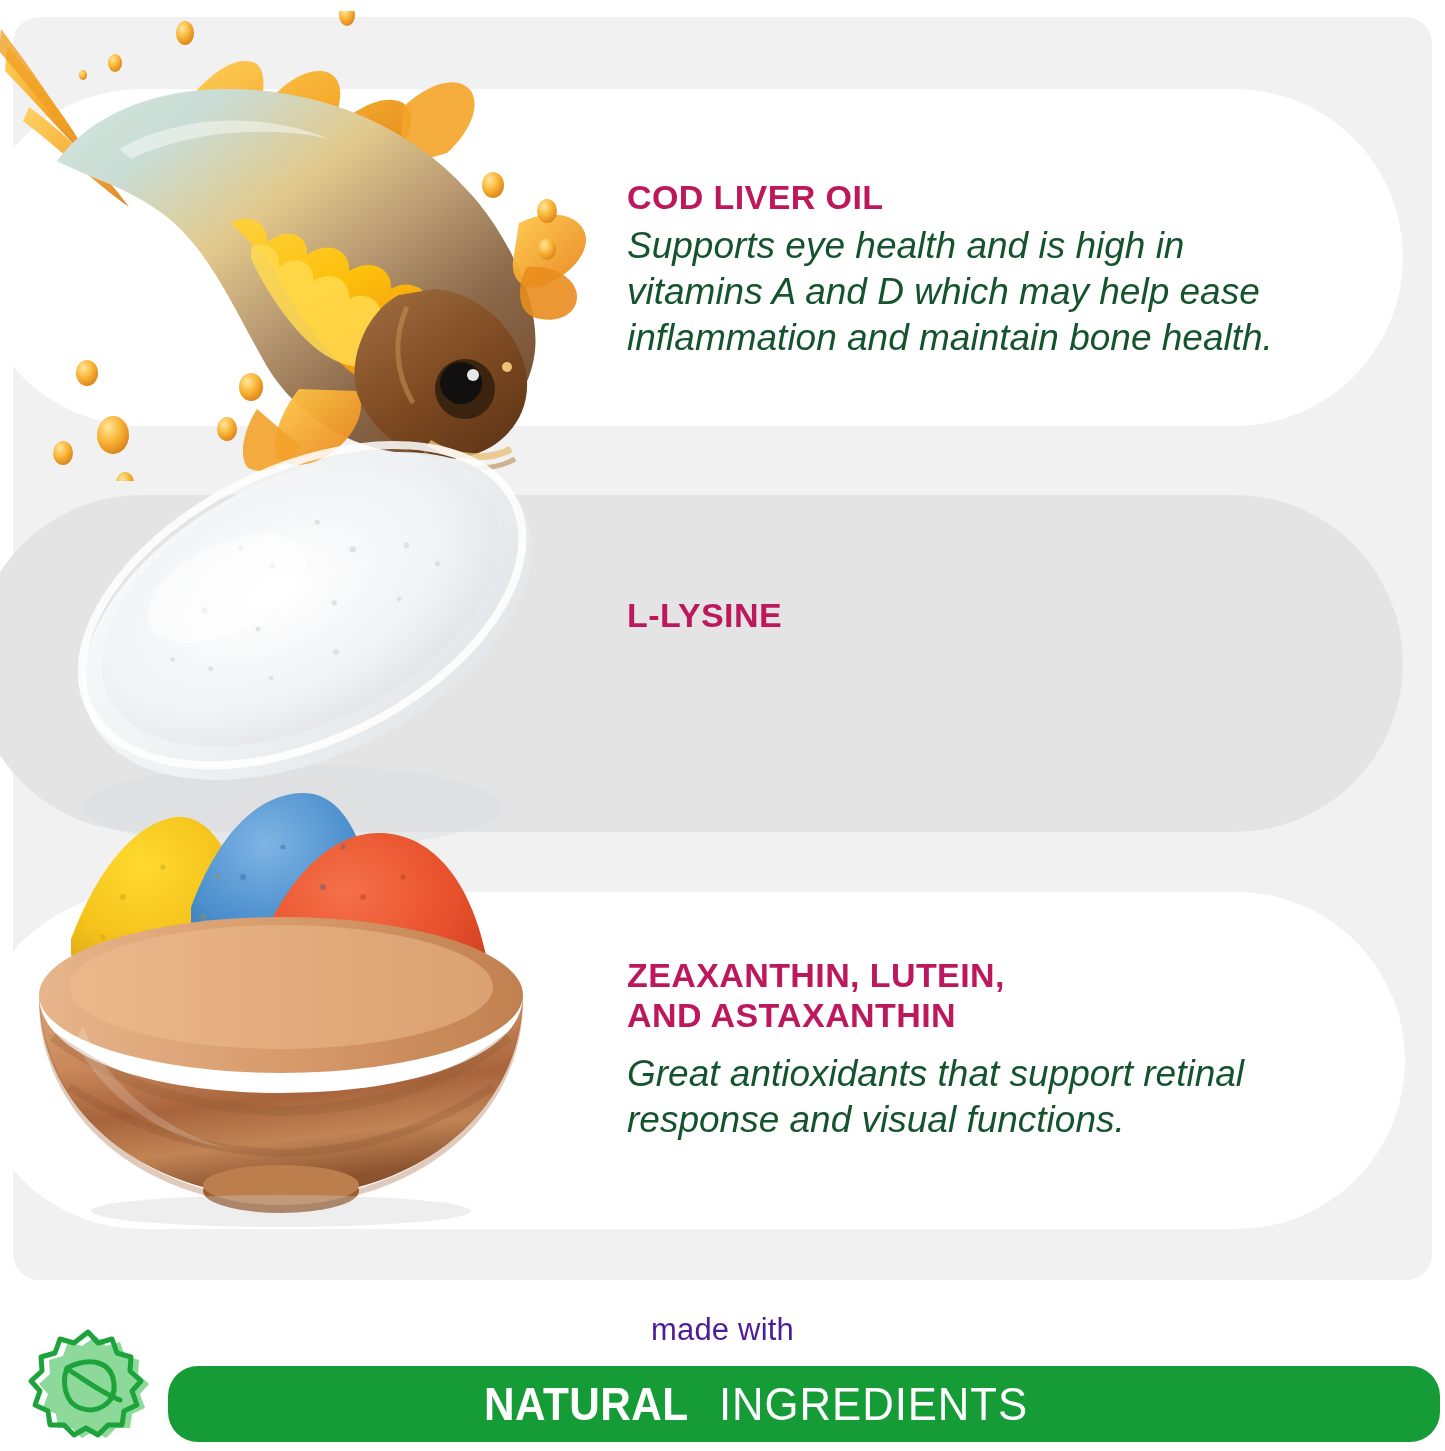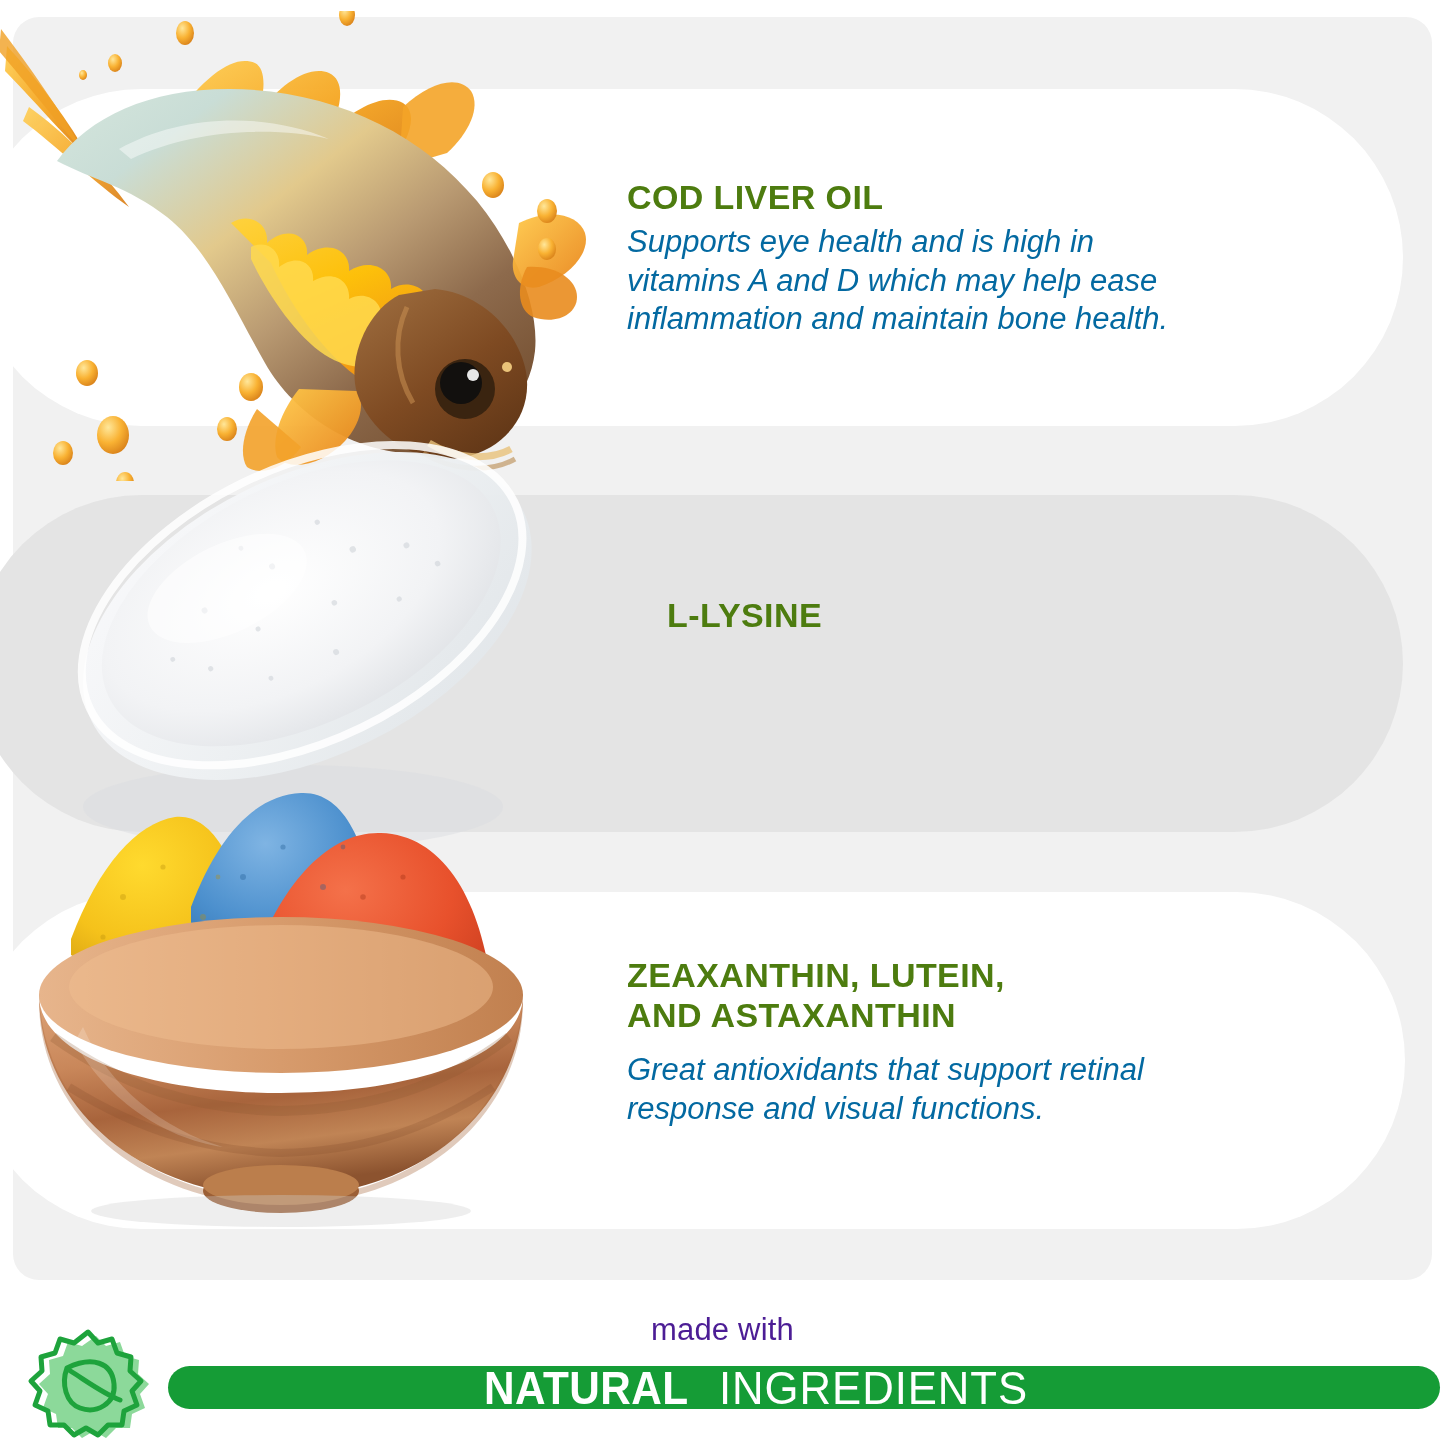--- a/index.html
+++ b/index.html
@@ -18,46 +18,46 @@
     position:absolute;
     left:-40px;
     border-radius:200px;
   }
   .card-1{top:72px;  width:1430px;height:337px;background:#ffffff;}
   .card-2{top:478px; width:1430px;height:337px;background:#e4e4e4;}
   .card-3{top:875px; width:1432px;height:337px;background:#ffffff;}
 
   .card-text{position:absolute;left:614px;}
   .heading{
-    font-size:34px;font-weight:bold;color:#4d7c0f;
+    font-size:34px;font-weight:bold;color:#be185d;
     letter-spacing:.4px;line-height:1.18;margin:0 0 6px 0;
     white-space:pre-line;
   }
   .body-text{
-    font-size:31px;font-style:italic;color:#0369a1;
+    font-size:37px;font-style:italic;color:#14532d;
     line-height:1.24;margin:0;white-space:pre-line;font-weight:300;
   }
   .t1{top:160px;}
-  .t2{top:578px;margin-left:40px;}
+  .t2{top:578px;}
   .t3{top:938px;}
   .t3 .body-text{margin-top:16px;}
 
   
   .art{position:absolute;pointer-events:none;}
   .art-fish{left:-14px;top:-6px;width:600px;height:470px;}
   .art-dish{left:30px;top:390px;width:540px;height:450px;}
   .art-bowl{left:0px;top:770px;width:570px;height:440px;}
 
   
   .made-with{
     position:absolute;left:0;top:1312px;width:1445px;text-align:center;
     font-size:31px;color:#4c1d95;font-weight:400;letter-spacing:.2px;
   }
   .green-bar{
-    position:absolute;left:168px;top:1366px;width:1272px;height:43px;
+    position:absolute;left:168px;top:1366px;width:1272px;height:76px;
     background:#159c36;border-radius:30px;
     display:flex;align-items:center;justify-content:center;
   }
   .green-bar .bar-inner{
     display:flex;align-items:baseline;gap:12px;
     transform:translateX(-40px);
   }
   .nat{
     color:#ffffff;font-size:46px;font-weight:bold;letter-spacing:.5px;
     transform:scaleX(.92);transform-origin:left center;

